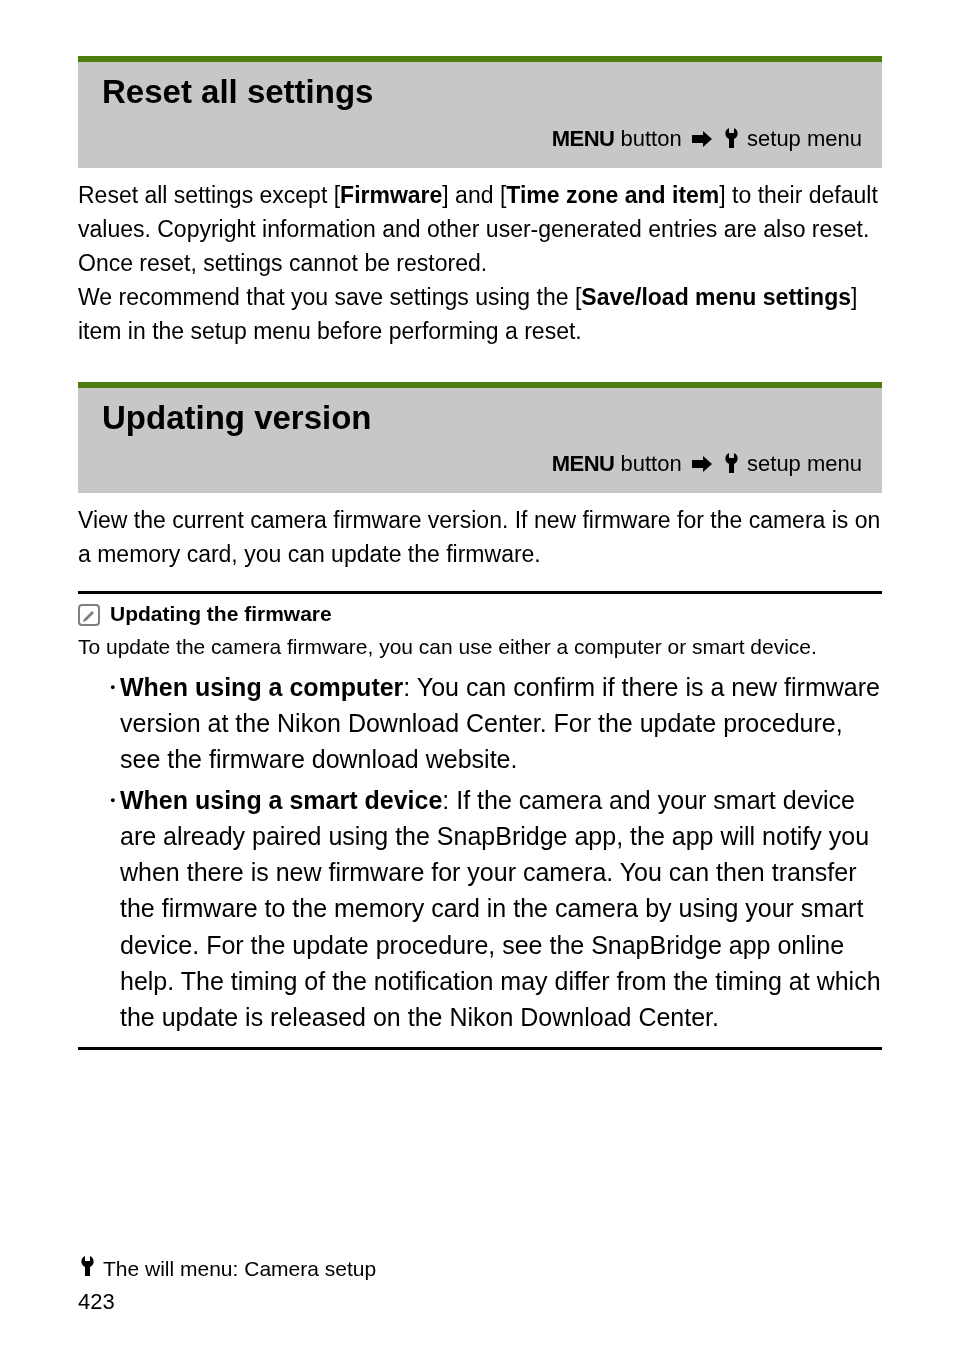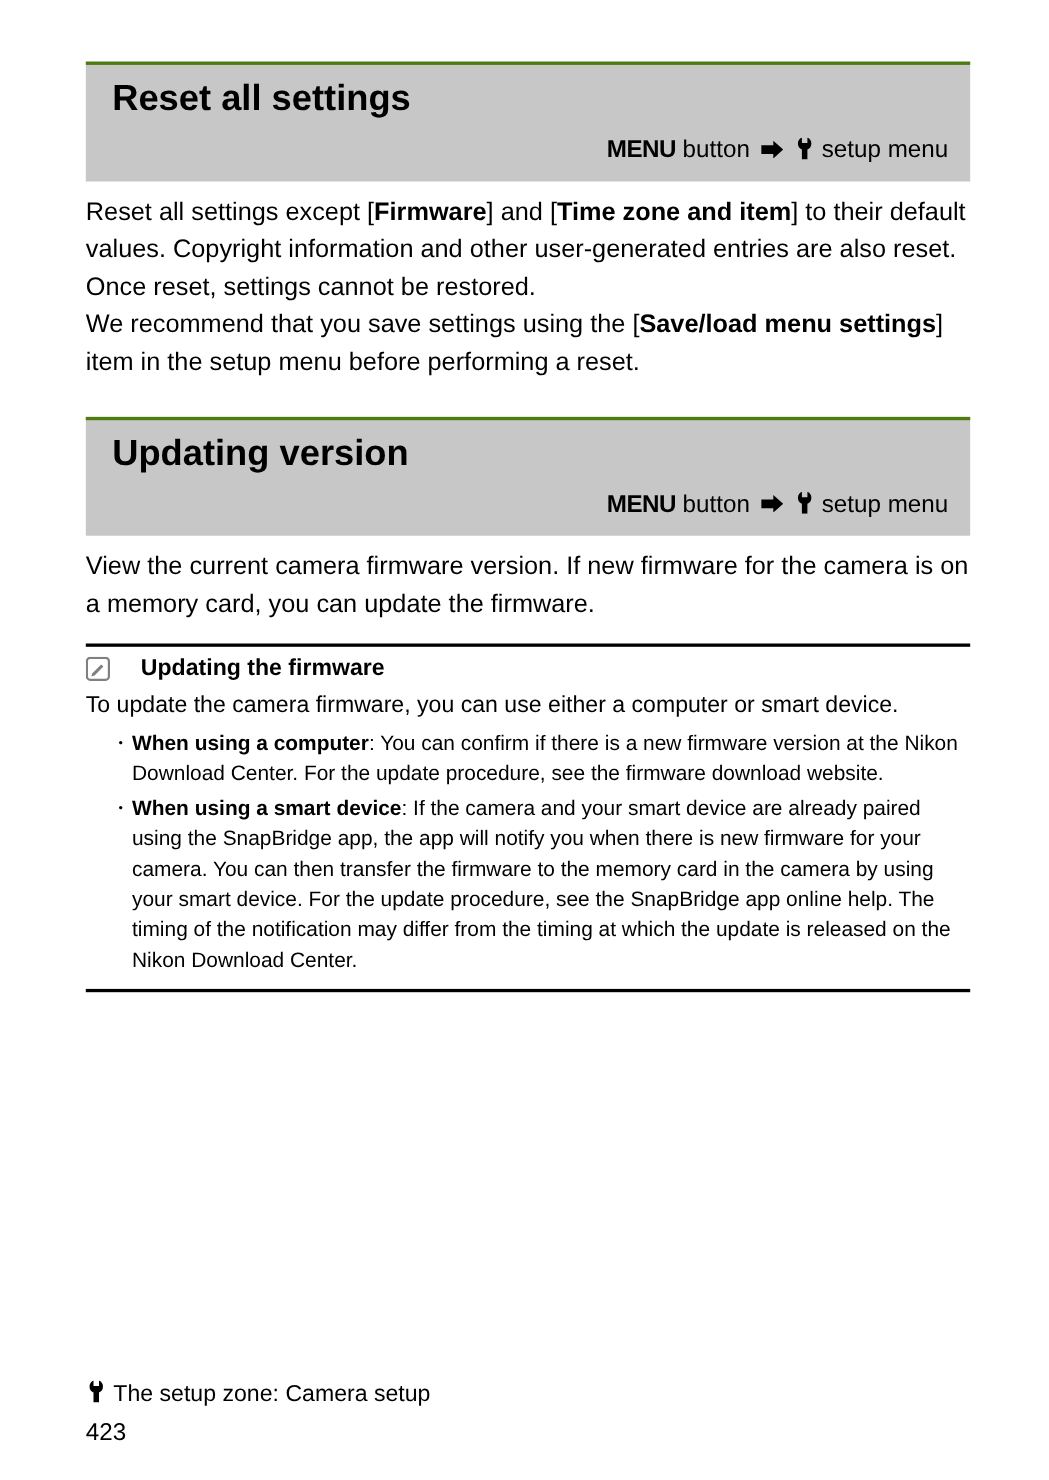--- a/index.html
+++ b/index.html
@@ -16,21 +16,21 @@
     padding: 48px 72px 30px 78px;
     position: relative;
     display: flex;
     flex-direction: column;
   }
   .content { flex: 1 0 auto; }
 
   .section-block { margin-top: 8px; }
   .section-header {
     background: #c7c7c7;
-    border-top: 3px solid #4d7c0f;
+    border-top: 6px solid #4d7c0f;
     padding: 10px 20px 14px 24px;
   }
   .section-title {
     font-weight: 700;
     font-size: 33px;
     line-height: 1.2;
     margin: 0;
   }
   .section-path {
     text-align: right;
@@ -65,42 +65,42 @@
     border-top: 3px solid #000;
     border-bottom: 3px solid #000;
     margin-top: 20px;
     padding: 8px 0 12px 0;
   }
   .tip-heading {
     font-size: 21px;
     font-weight: 700;
     margin: 0 0 6px 0;
     display: flex;
-    align-items: center;
-    gap: 28px;
+    align-items: flex-end;
+    gap: 10px;
   }
   .pencil-badge {
     display: inline-flex;
     width: 22px; height: 22px;
     align-items: center; justify-content: center;
     color: #6a6a6a;
     flex: 0 0 auto;
   }
   .tip-body {
     font-size: 21px;
     line-height: 1.45;
     margin: 0;
   }
   ul.tip-list {
     list-style: none;
     padding: 0 0 0 22px;
     margin: 6px 0 0 0;
   }
   ul.tip-list > li {
-    font-size: 19px;
+    font-size: 25px;
     line-height: 1.45;
     padding-left: 20px;
     text-indent: -20px;
     margin-top: 4px;
   }
   ul.tip-list > li::before {
     content: "・";
     display: inline-block;
     width: 20px;
     text-indent: 0;
@@ -194,17 +194,17 @@
 
   </div>
 
   <div class="footer">
     <div class="footer-line">
       <span class="wrench-icon">
         <svg width="15" height="20" viewBox="0 0 15 20">
             <path d="M5 0 v5 h5 V0 a6 6 0 0 1 0 11 v9 h-5 v-9 a6 6 0 0 1 0 -11 Z" fill="#000"></path>
           </svg>
       </span>
-      <span class="footer-title">The setup zone: Camera setup</span>
+      <span class="footer-title">The will menu: Camera setup</span>
     </div>
     <div class="page-num">423</div>
   </div>
 </div>
 
 </body></html>

